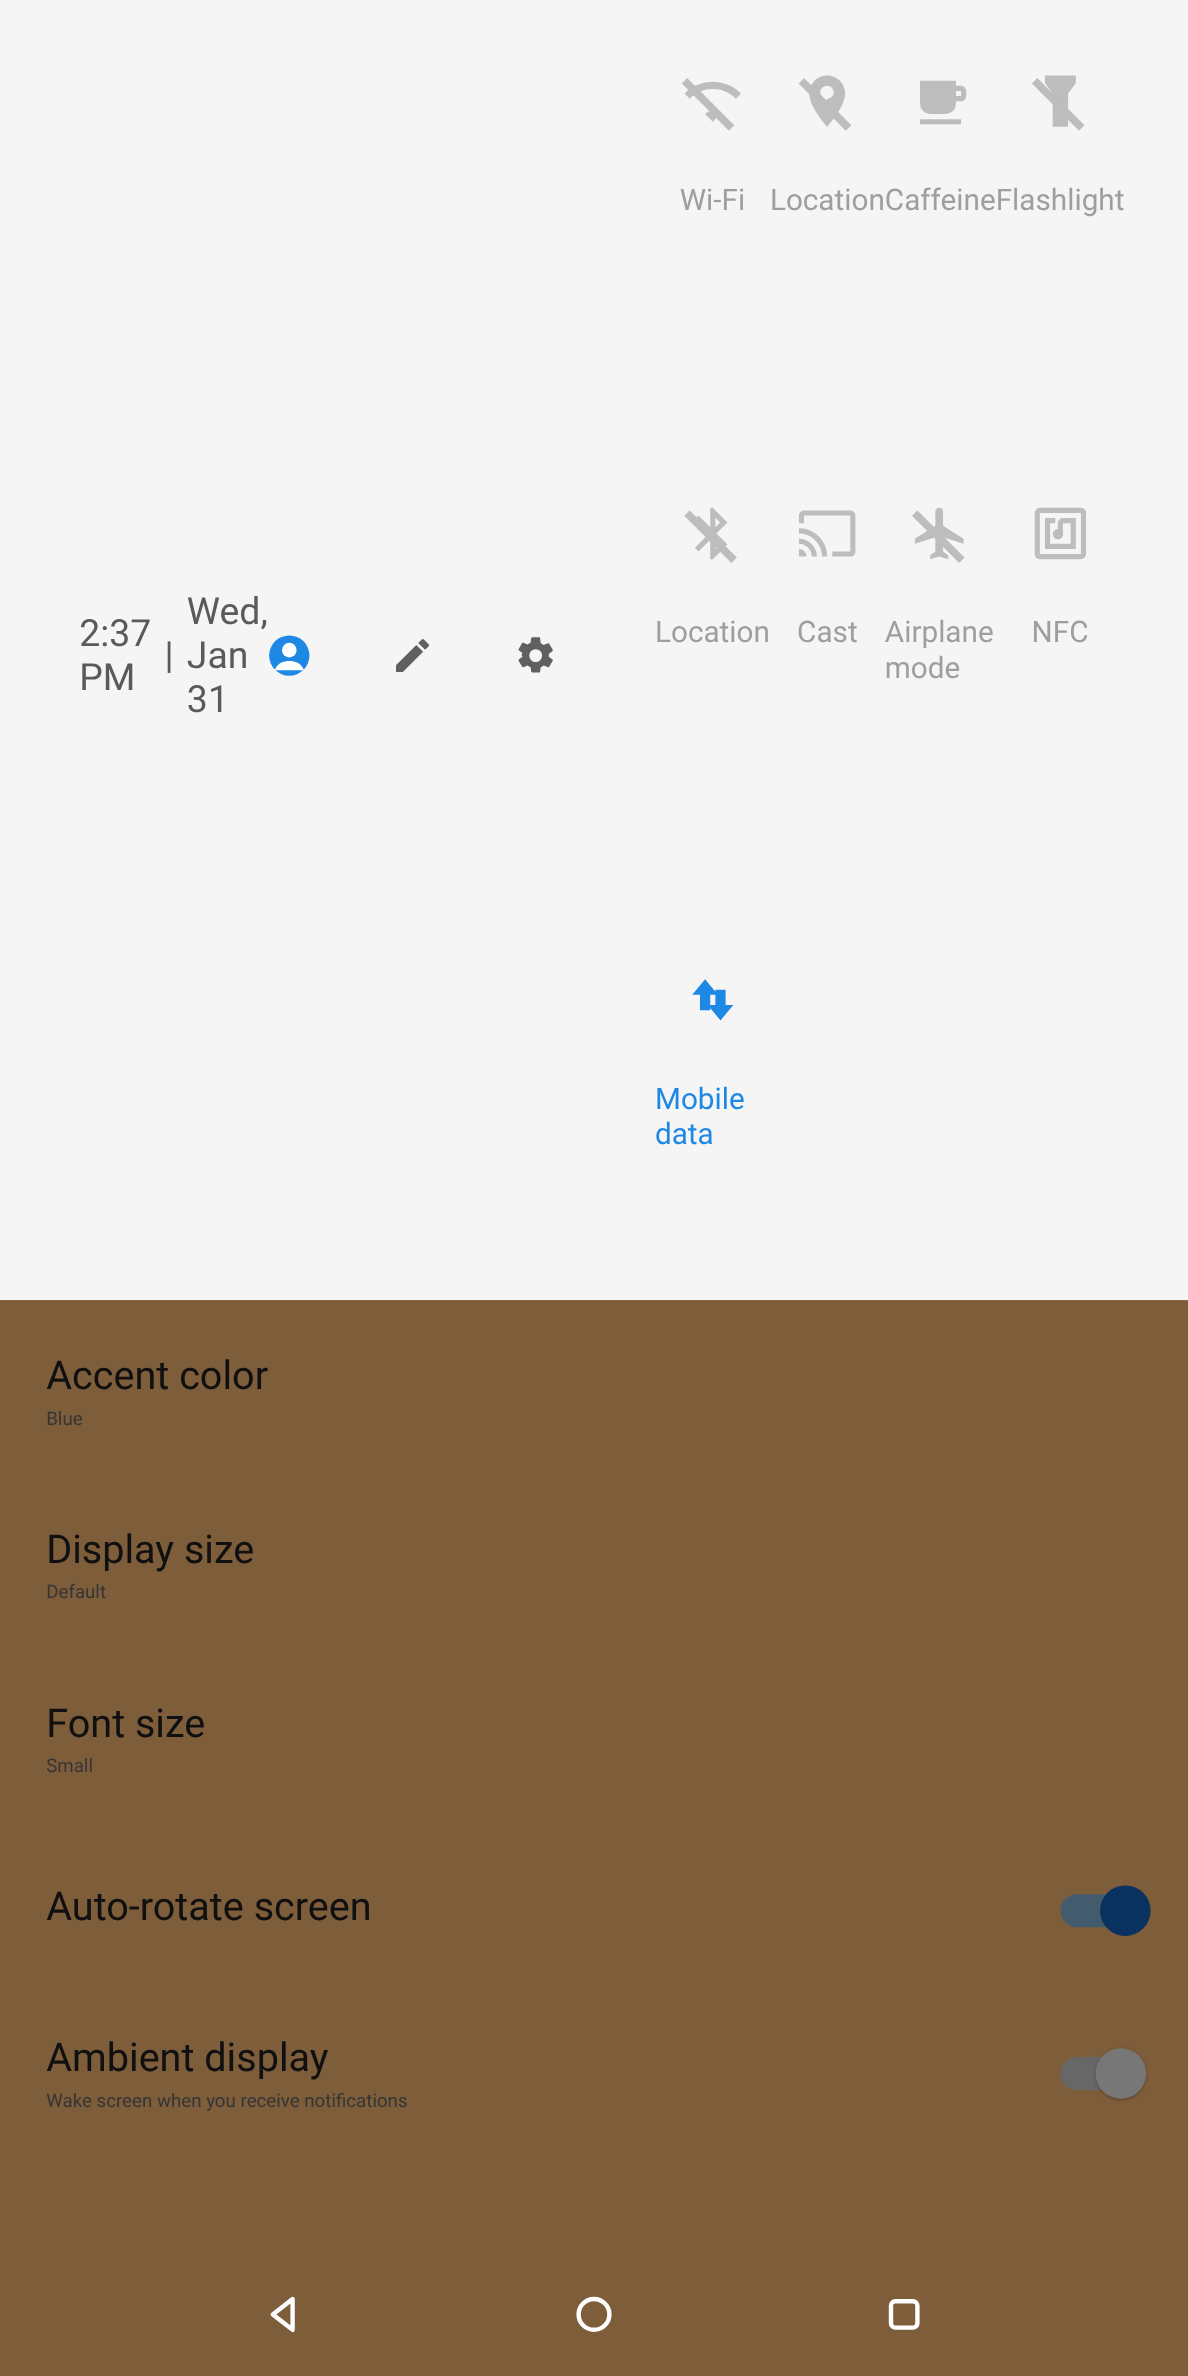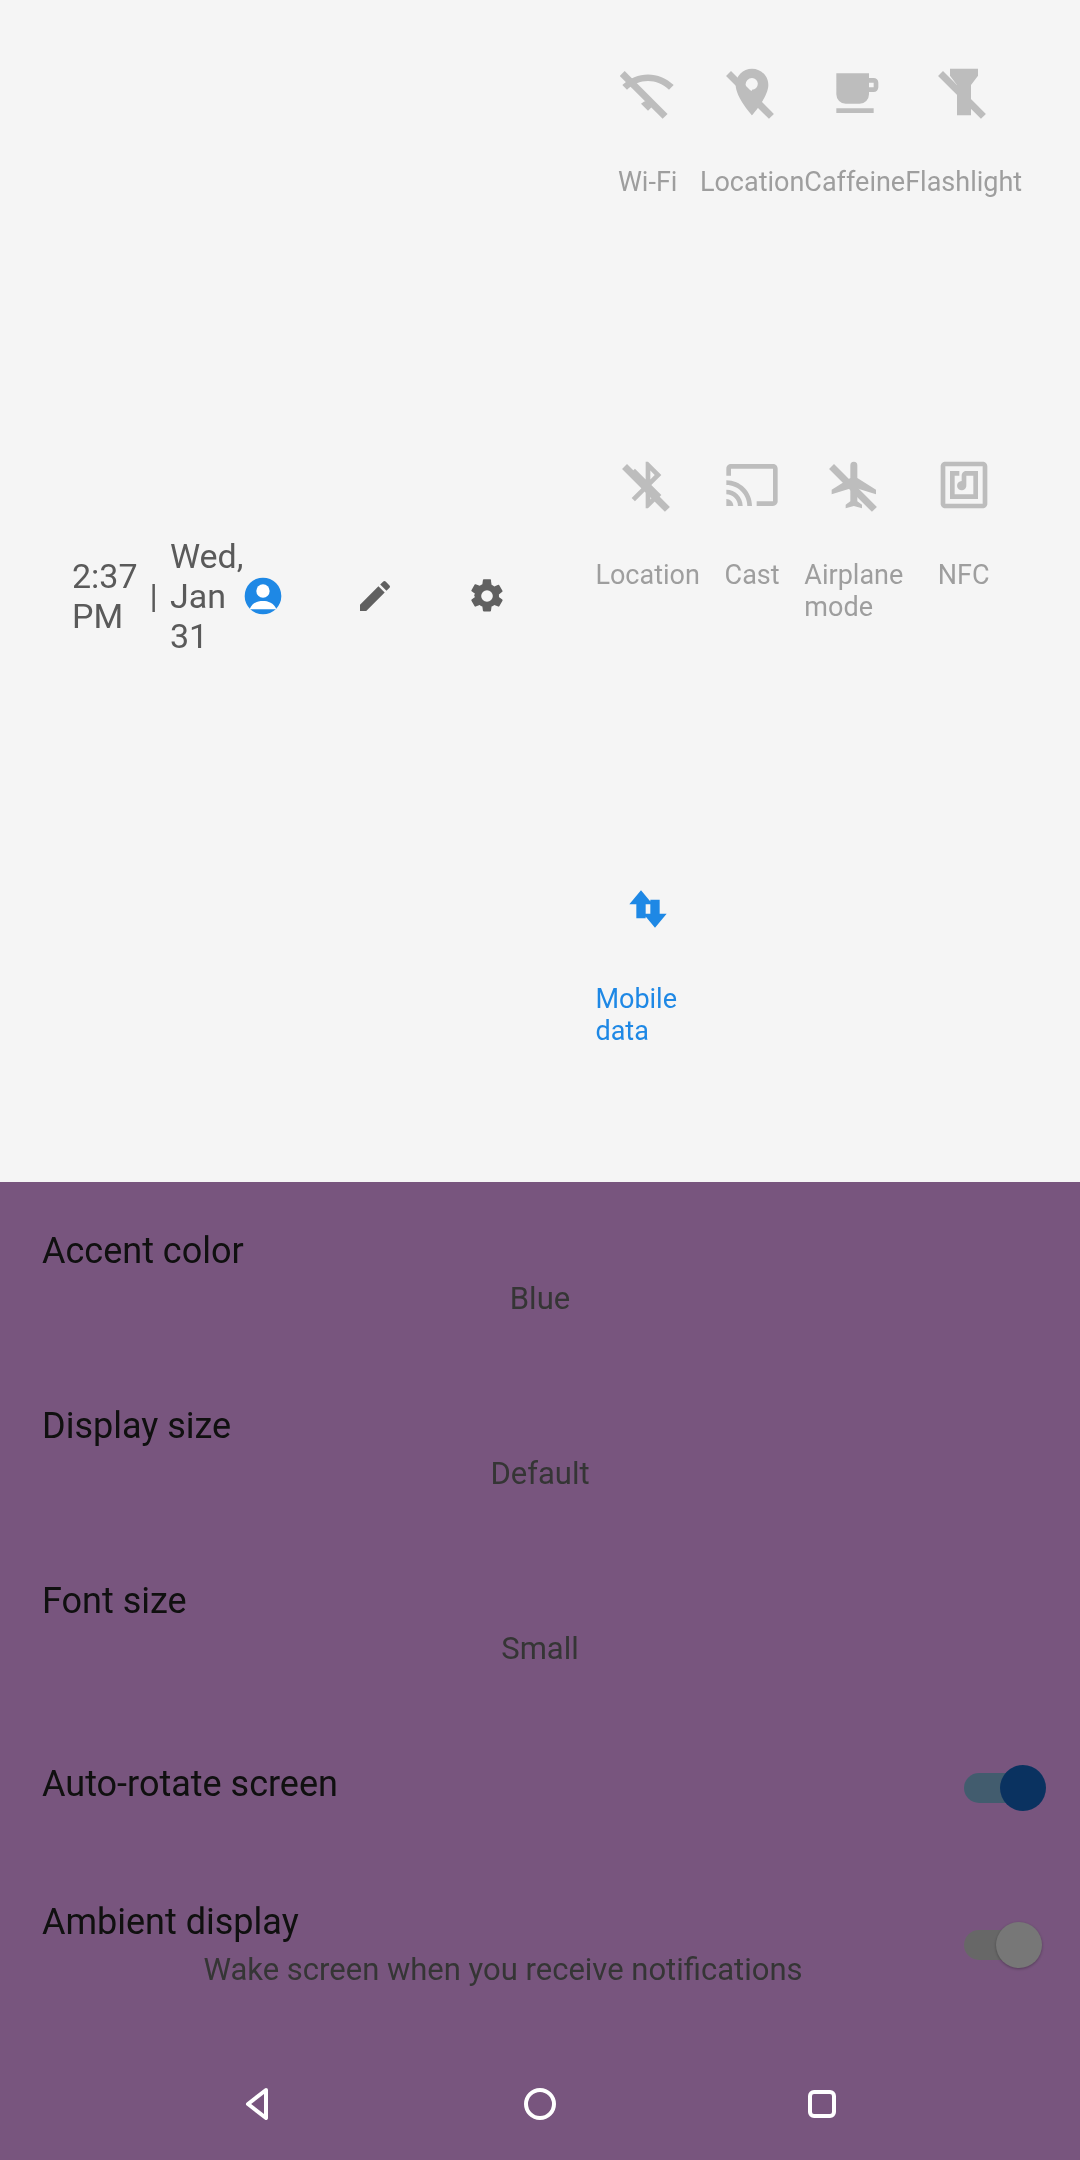--- a/index.html
+++ b/index.html
@@ -89,40 +89,39 @@
     height: 30px;
     border-radius: 50%;
     background: #2196f3;
   }
   .settings {
     position: absolute;
     top: 1182px;
     left: 0;
     right: 0;
     bottom: 0;
-    background: #f0abfc;
+    background: #fdba74;
   }
   .scrim {
     position: absolute;
     top: 1182px;
     left: 0; right: 0; bottom: 0;
     background: rgba(0,0,0,0.50);
   }
   .setting-item {
     padding: 48px 42px 40px 42px;
   }
   .setting-title {
     font-size: 36px;
     color: #202020;
     margin-bottom: 8px;
   }
   .setting-sub {
-    font-size: 31px;
+    font-size: 17px;
     color: #6b6b6b;
-    text-align: center;
   }
   .setting-row {
     display: flex;
     align-items: center;
     padding: 56px 42px 48px 42px;
   }
   .setting-row .text { flex: 1; }
   .toggle {
     width: 74px;
     height: 30px;

